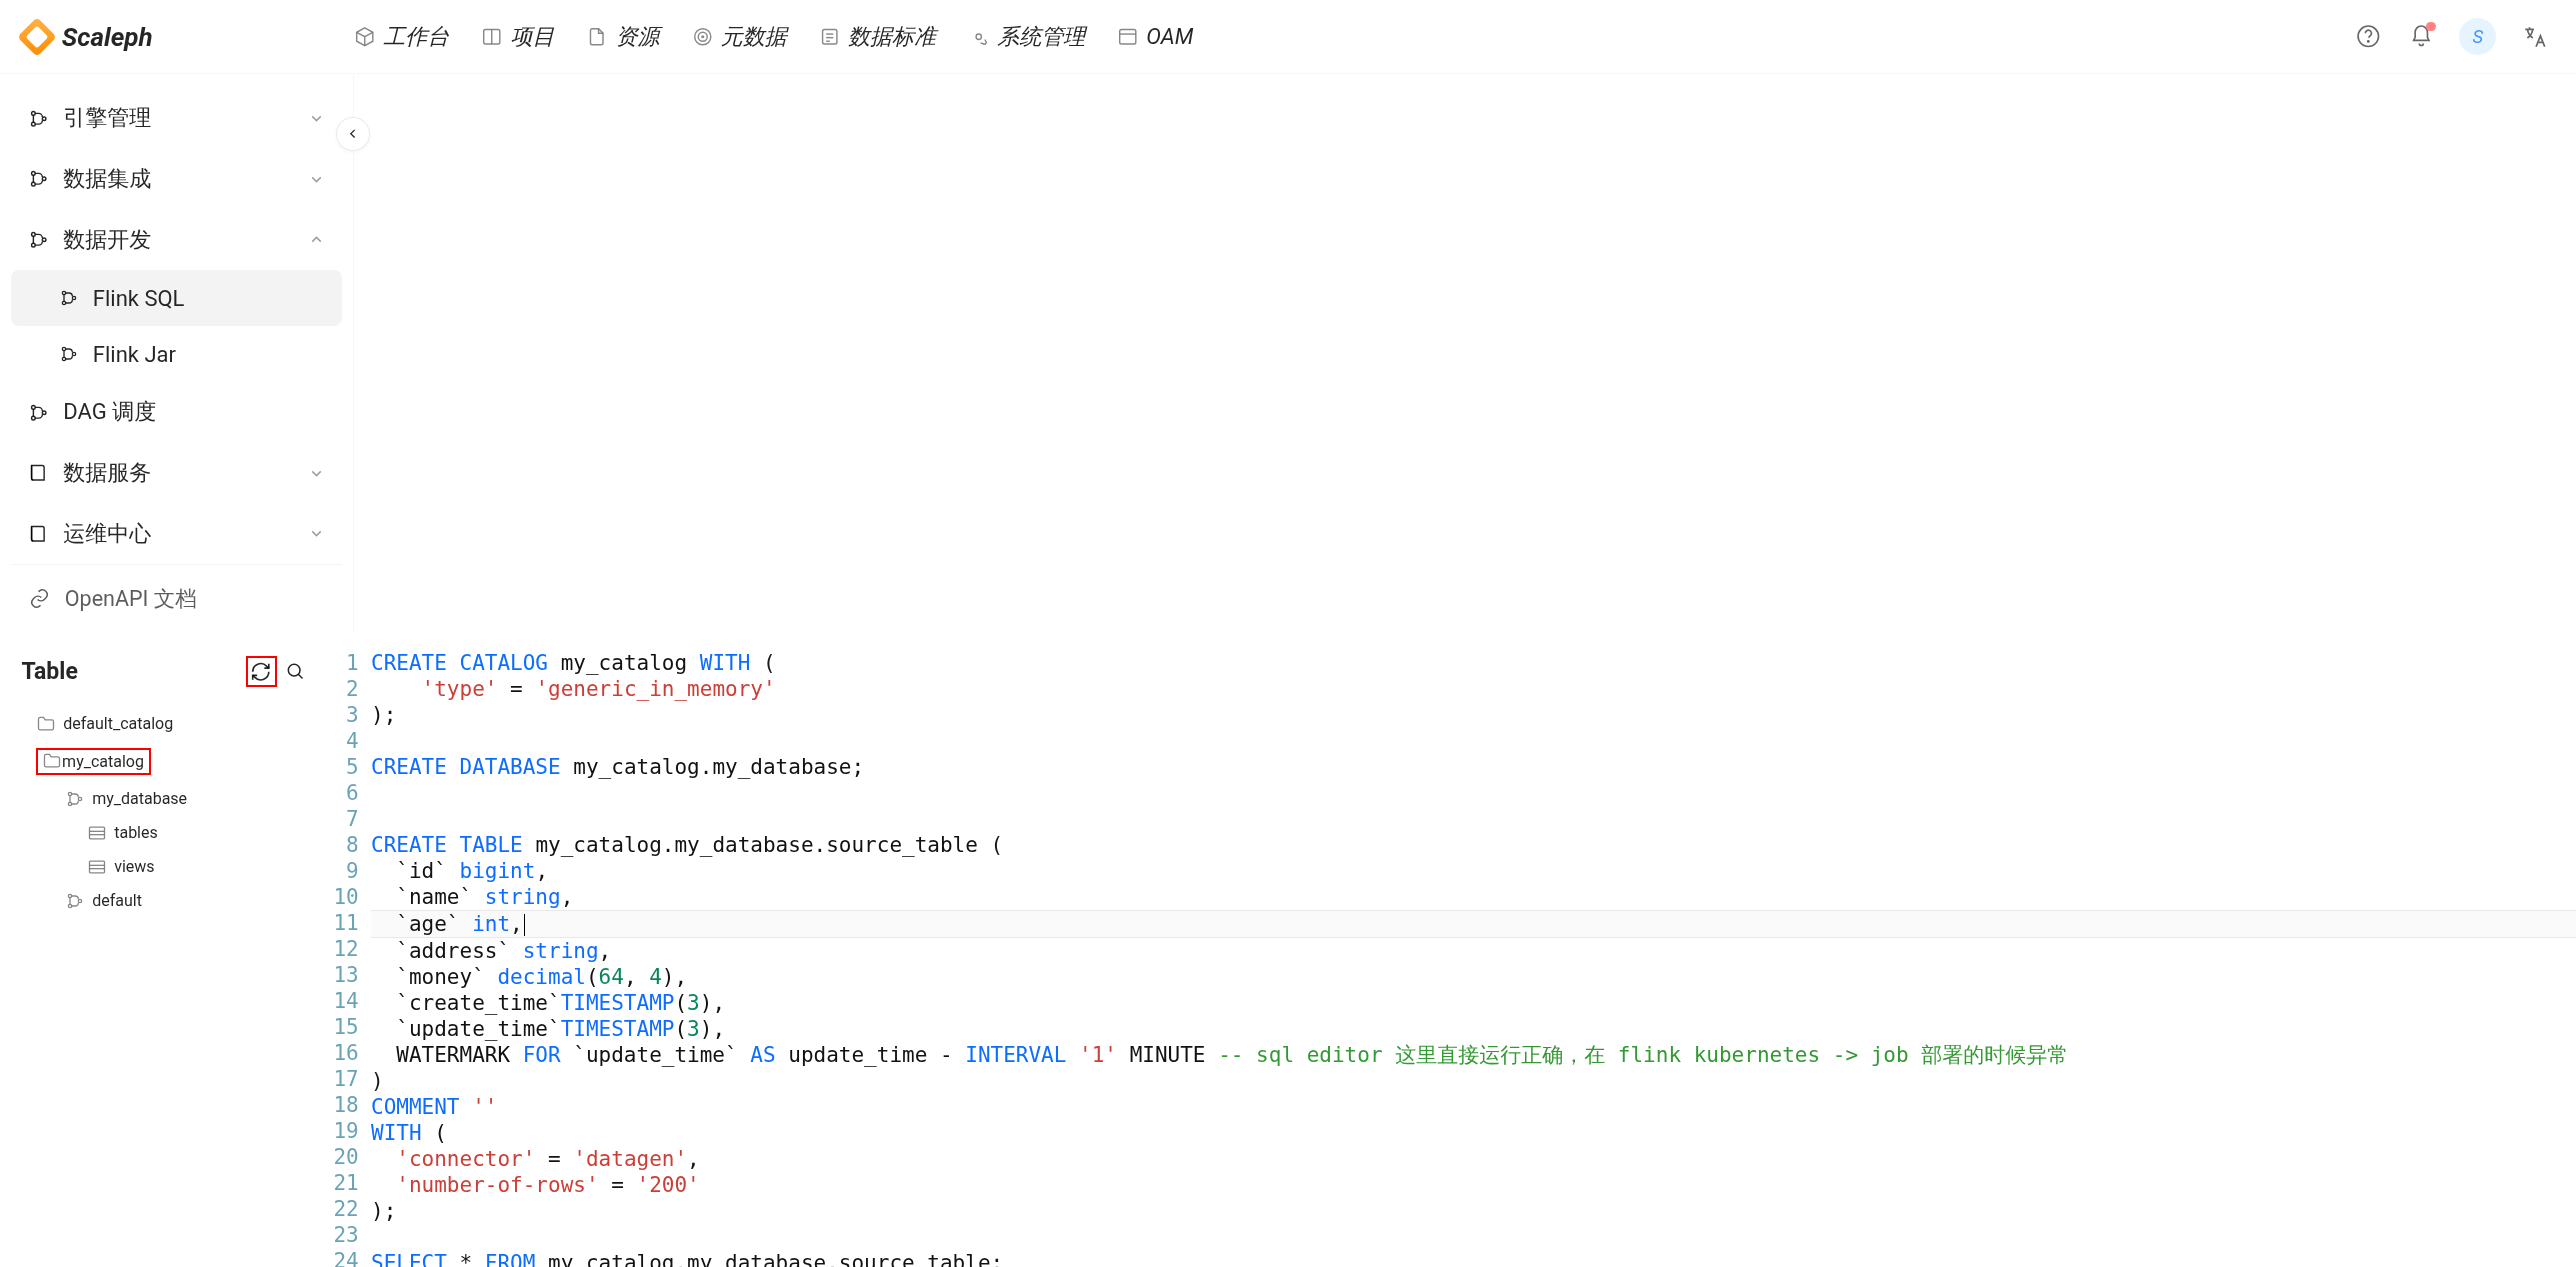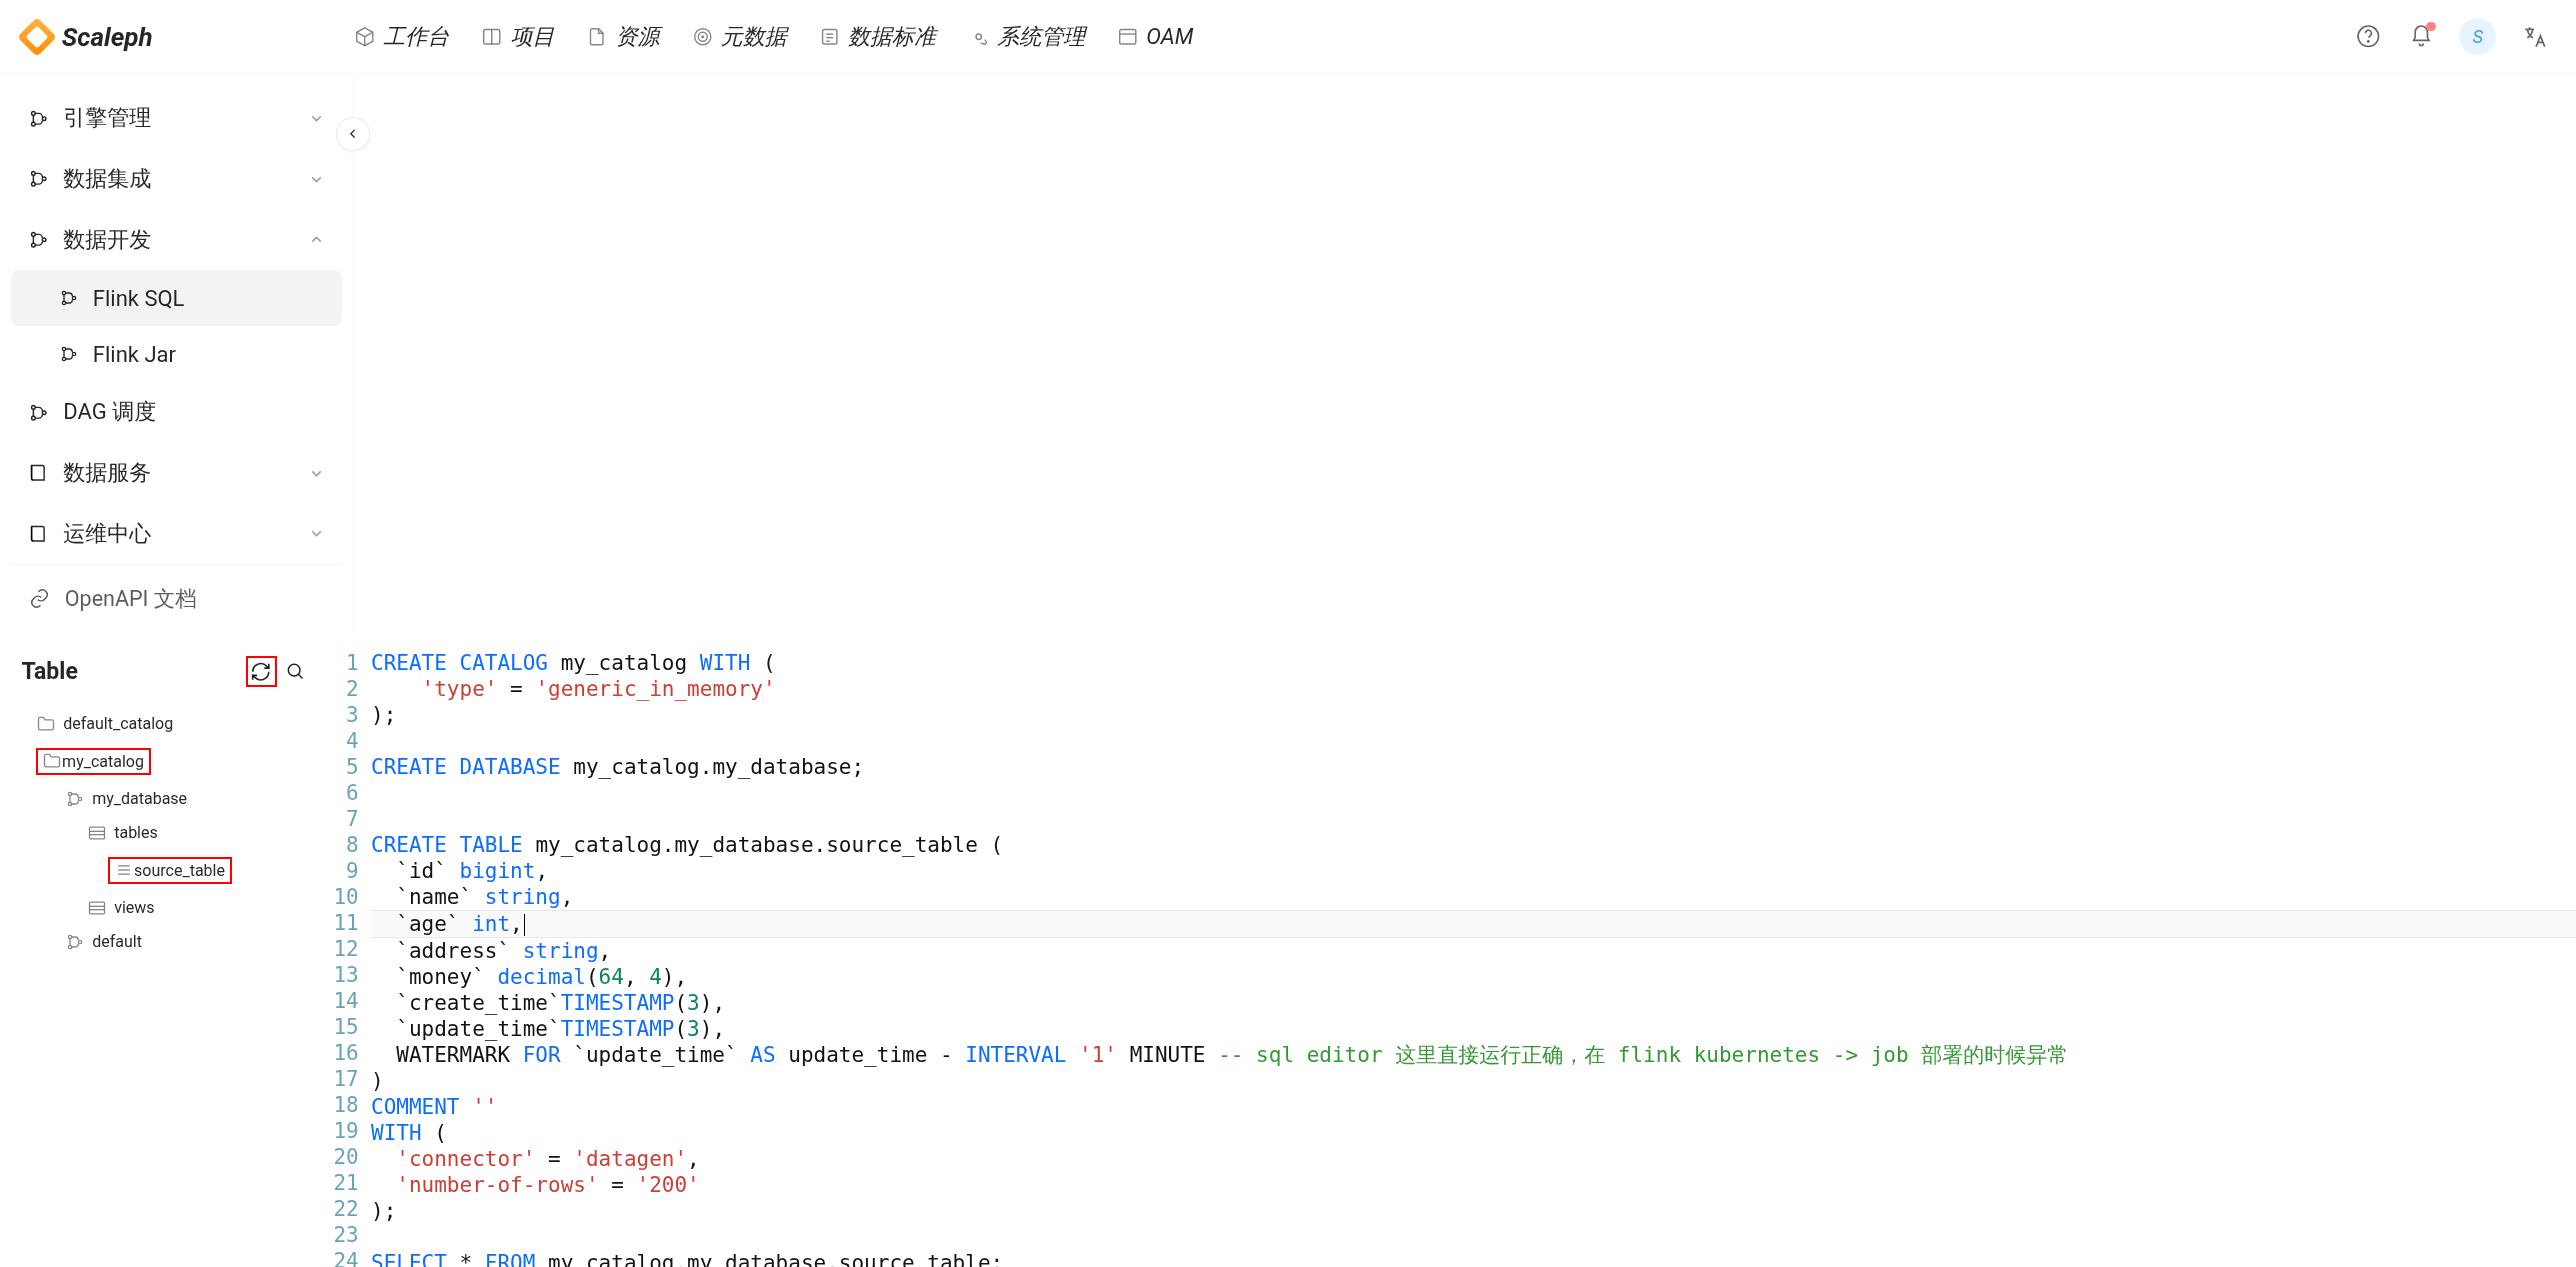--- a/index.html
+++ b/index.html
@@ -497,32 +497,20 @@
           </div>
           <div class="tree-row indent-3">
             <span class="tree-icon">
               <svg width="20" height="20" viewBox="0 0 24 24" fill="none" stroke="currentColor" stroke-width="1.6">
                 <rect x="3" y="5" width="18" height="14" rx="1"></rect>
                 <line x1="3" y1="10" x2="21" y2="10"></line>
                 <line x1="3" y1="14" x2="21" y2="14"></line>
               </svg>
             </span>
             <span>tables</span>
-          </div>
-          <div class="tree-row indent-4">
-            <span class="tree-hl hl-red" style="padding:1.5px 4.6px;">
-              <span class="tree-icon">
-                <svg width="20" height="20" viewBox="0 0 24 24" fill="none" stroke="currentColor" stroke-width="1.6">
-                  <line x1="5" y1="7" x2="19" y2="7"></line>
-                  <line x1="5" y1="12" x2="19" y2="12"></line>
-                  <line x1="5" y1="17" x2="19" y2="17"></line>
-                </svg>
-              </span>
-              <span>source_table</span>
-            </span>
           </div>
           <div class="tree-row indent-3">
             <span class="tree-icon">
               <svg width="20" height="20" viewBox="0 0 24 24" fill="none" stroke="currentColor" stroke-width="1.6">
                 <rect x="3" y="5" width="18" height="14" rx="1"></rect>
                 <line x1="3" y1="10" x2="21" y2="10"></line>
                 <line x1="3" y1="14" x2="21" y2="14"></line>
               </svg>
             </span>
             <span>views</span>

